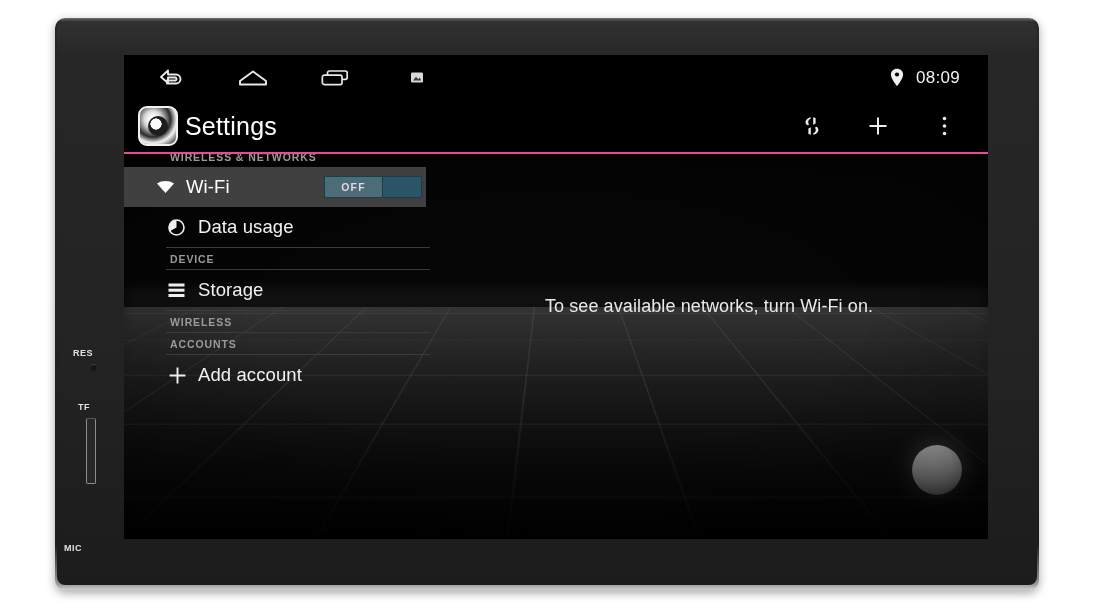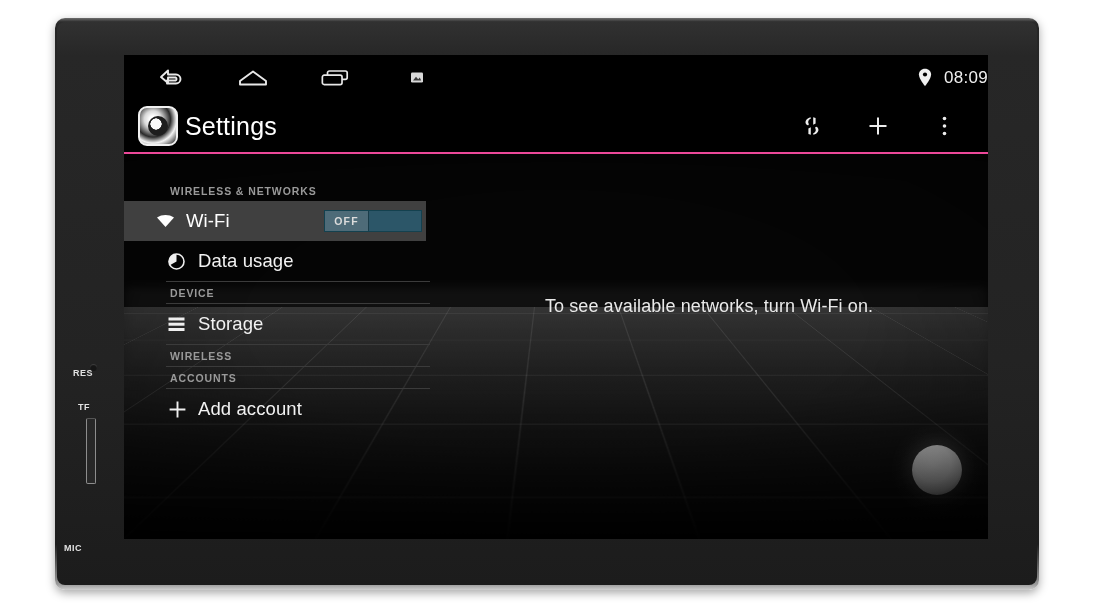--- a/index.html
+++ b/index.html
@@ -28,21 +28,21 @@
 
   
   .bezel-label {
     position:absolute;
     color:#e2e2e2;
     font-size:9px;
     font-weight:bold;
     letter-spacing:.5px;
     font-family:"Liberation Sans", sans-serif;
   }
-  #label-res { left:73px;  top:368px; }
+  #label-res { left:73px;  top:348px; }
   #label-tf  { left:78px;  top:402px; }
   #label-mic { left:64px;  top:543px; }
 
   #res-hole {
     position:absolute; left:90px; top:364px;
     width:7px; height:7px; border-radius:50%;
     background:#161616;
     box-shadow:inset 0 1px 1px rgba(255,255,255,.18);
   }
   #tf-slot {
@@ -103,21 +103,21 @@
   
   #status-bar {
     position:absolute; left:0; top:0;
     width:100%; height:45px;
     background:#000;
     display:flex; align-items:center;
     z-index:5;
   }
   #nav-group { display:flex; align-items:center; gap:52px; padding-left:32px; }
   .nav-btn { width:30px; height:24px; display:flex; align-items:center; justify-content:center; cursor:pointer; }
-  #status-right { margin-left:auto; display:flex; align-items:center; gap:12px; }
+  #status-right { margin-left:auto; display:flex; align-items:center; gap:12px; padding-right:28px; }
   #status-time { color:#f0f0f0; font-size:17px; letter-spacing:.3px; }
 
   
   #action-bar {
     position:absolute; left:0; top:45px;
     width:100%; height:54px;
     background:#000;
     display:flex; align-items:center;
     border-bottom:2px solid #ec4899;
     z-index:5;
@@ -137,21 +137,21 @@
     width:20px; height:20px; margin:-10px 0 0 -10px;
     border-radius:50%;
     background:radial-gradient(circle at 40% 40%, #fafafa 0 32%, #1d1d1d 34% 100%);
   }
   #app-title { color:#fff; font-size:25px; margin-left:7px; letter-spacing:.2px; }
   #action-right { margin-left:auto; display:flex; align-items:center; gap:38px; padding-right:30px; }
   .action-btn { width:28px; height:28px; display:flex; align-items:center; justify-content:center; cursor:pointer; }
 
   
   #settings-list {
-    position:absolute; left:0; top:119px;
+    position:absolute; left:0; top:85px;
     width:306px; bottom:0;
     z-index:4;
     padding-top:6px;
   }
   .section-header {
     color:#9a9a9a;
     font-size:10.5px;
     font-weight:bold;
     letter-spacing:.9px;
     padding:5px 0 4px 46px;
@@ -173,21 +173,21 @@
   
   #wifi-toggle {
     margin-left:auto; margin-right:4px;
     width:98px; height:22px;
     background:#2c5668;
     border:1px solid #14414f;
     display:flex; align-items:center;
     cursor:pointer; flex:none;
   }
   #wifi-toggle-thumb {
-    width:44px; height:20px;
+    width:58px; height:20px;
     background:#4e6b78;
     border-right:1px solid #1a3c49;
     display:flex; align-items:center; justify-content:center;
   }
   #wifi-toggle-label { color:#dcdcdc; font-size:10.5px; font-weight:bold; letter-spacing:1.2px; }
 
   
   #content-pane {
     position:absolute;
     left:306px; top:101px; right:0; bottom:0;

